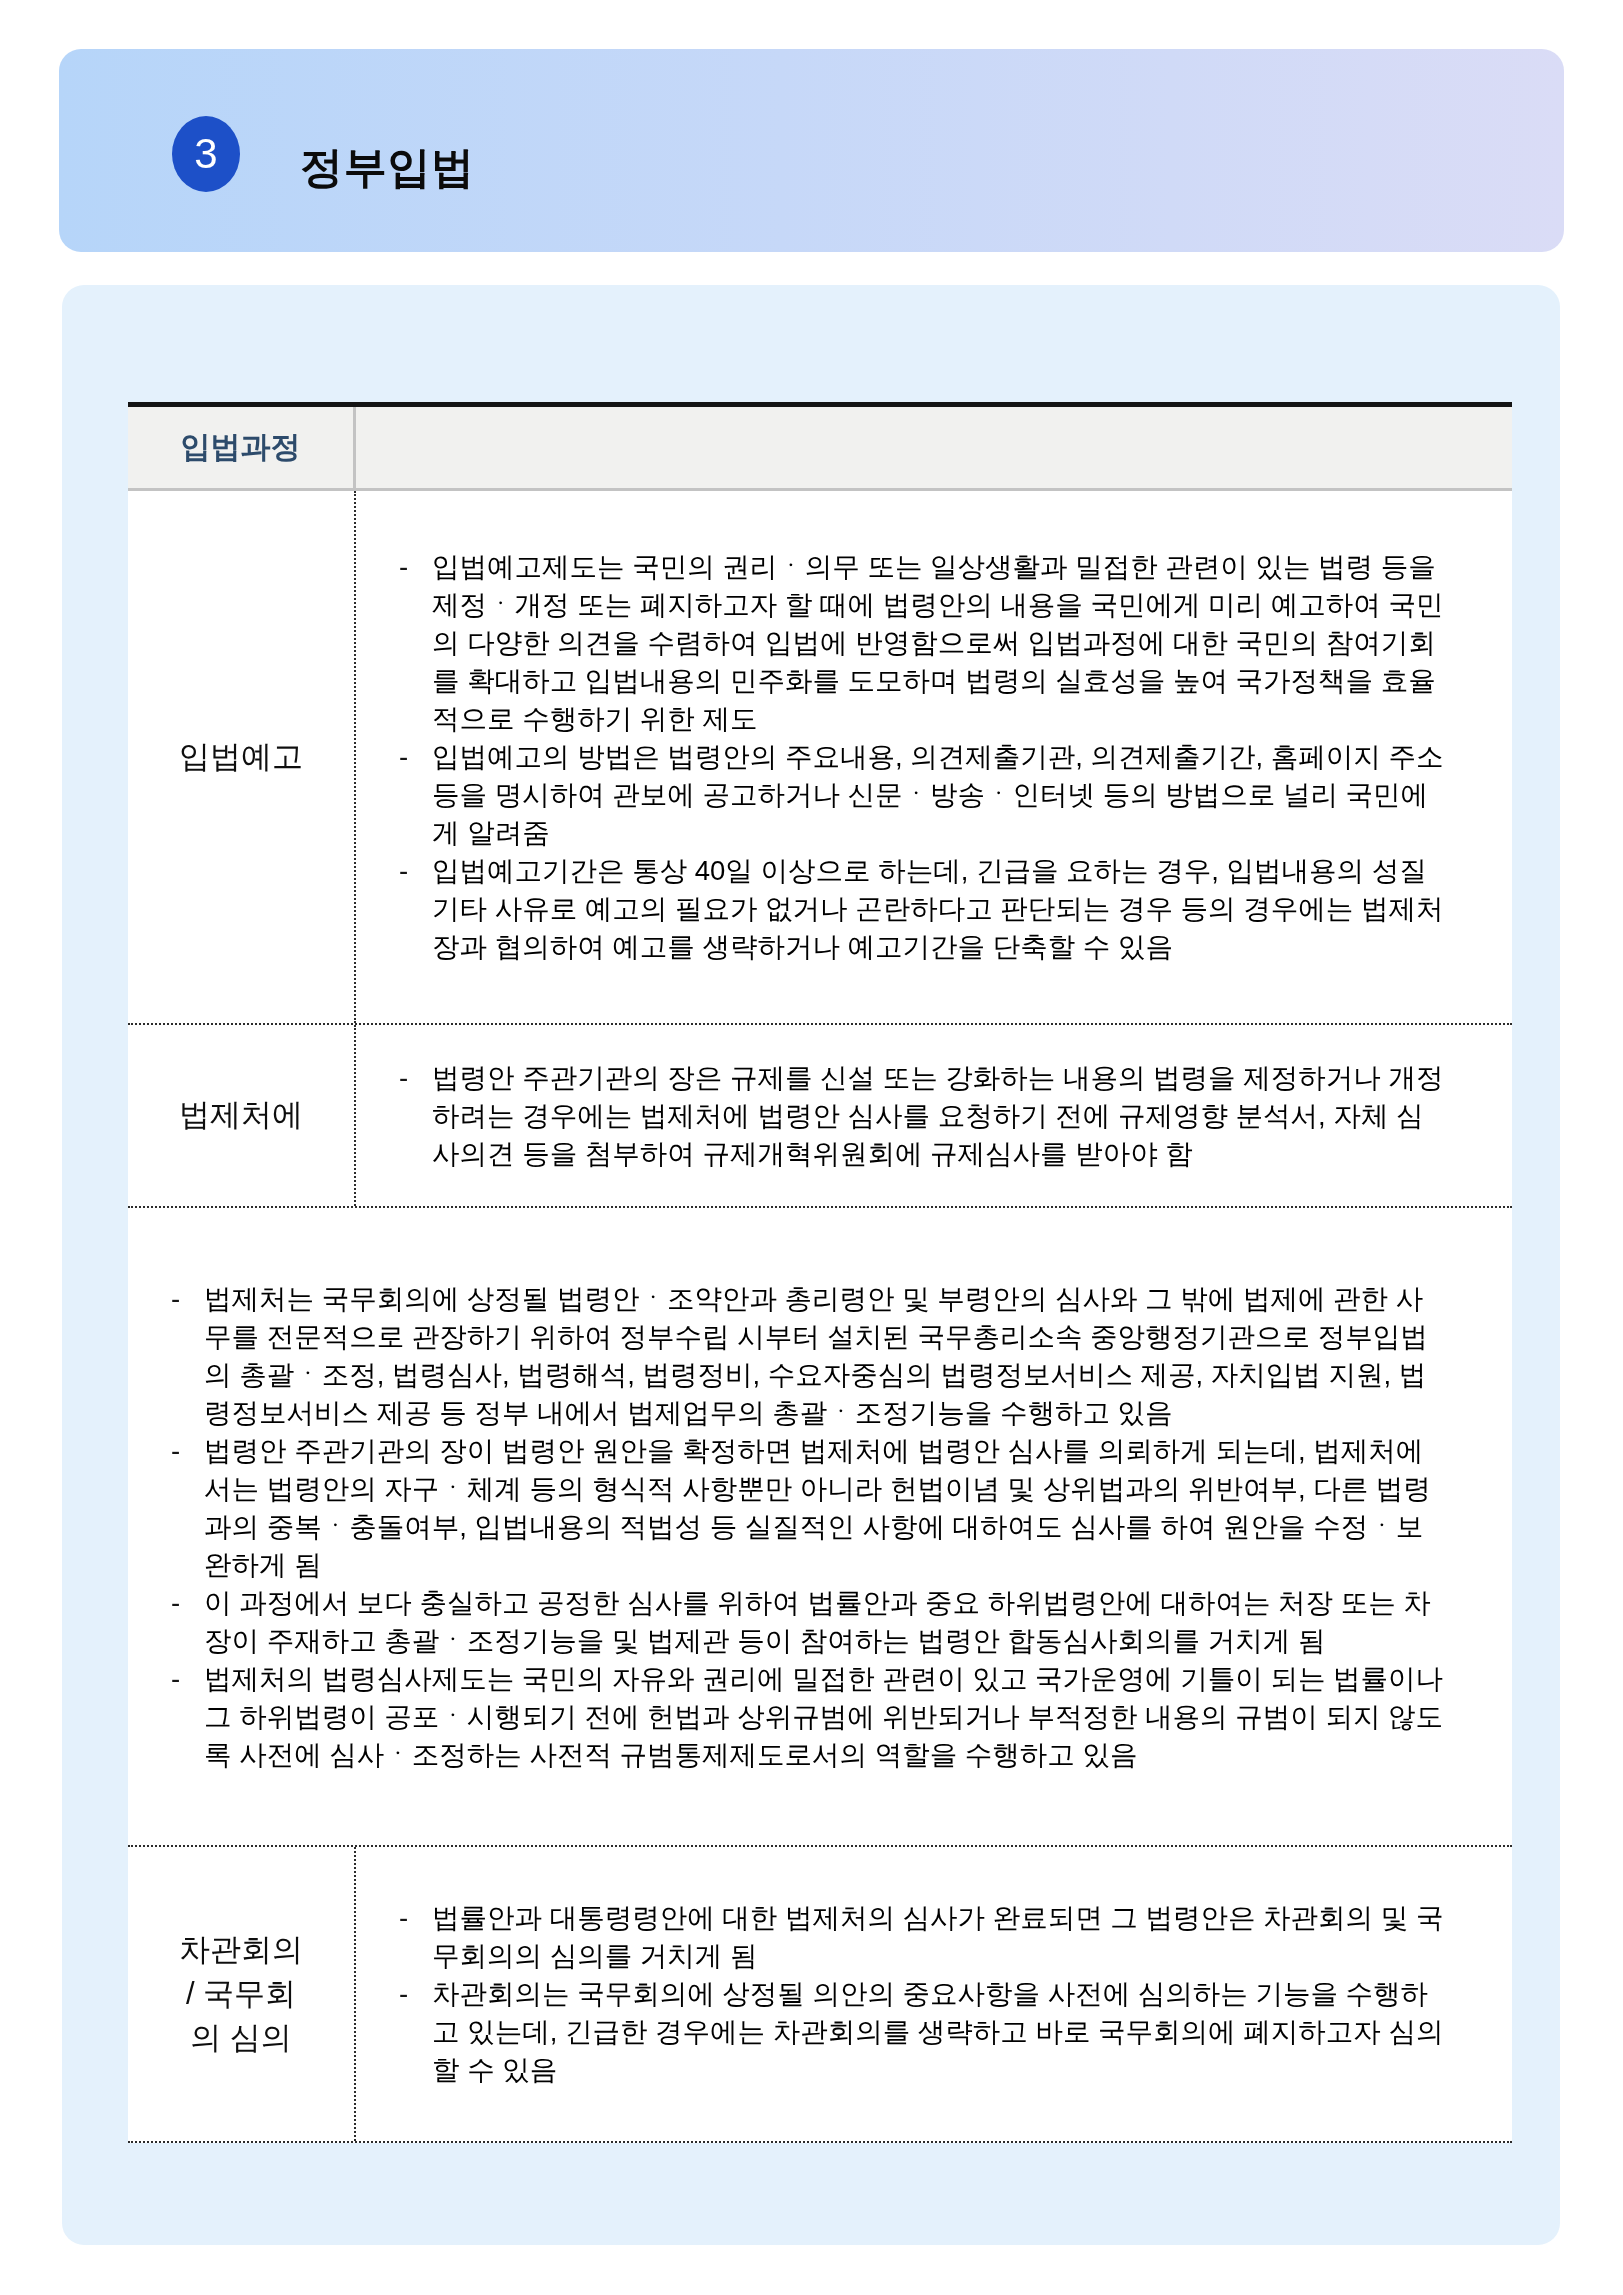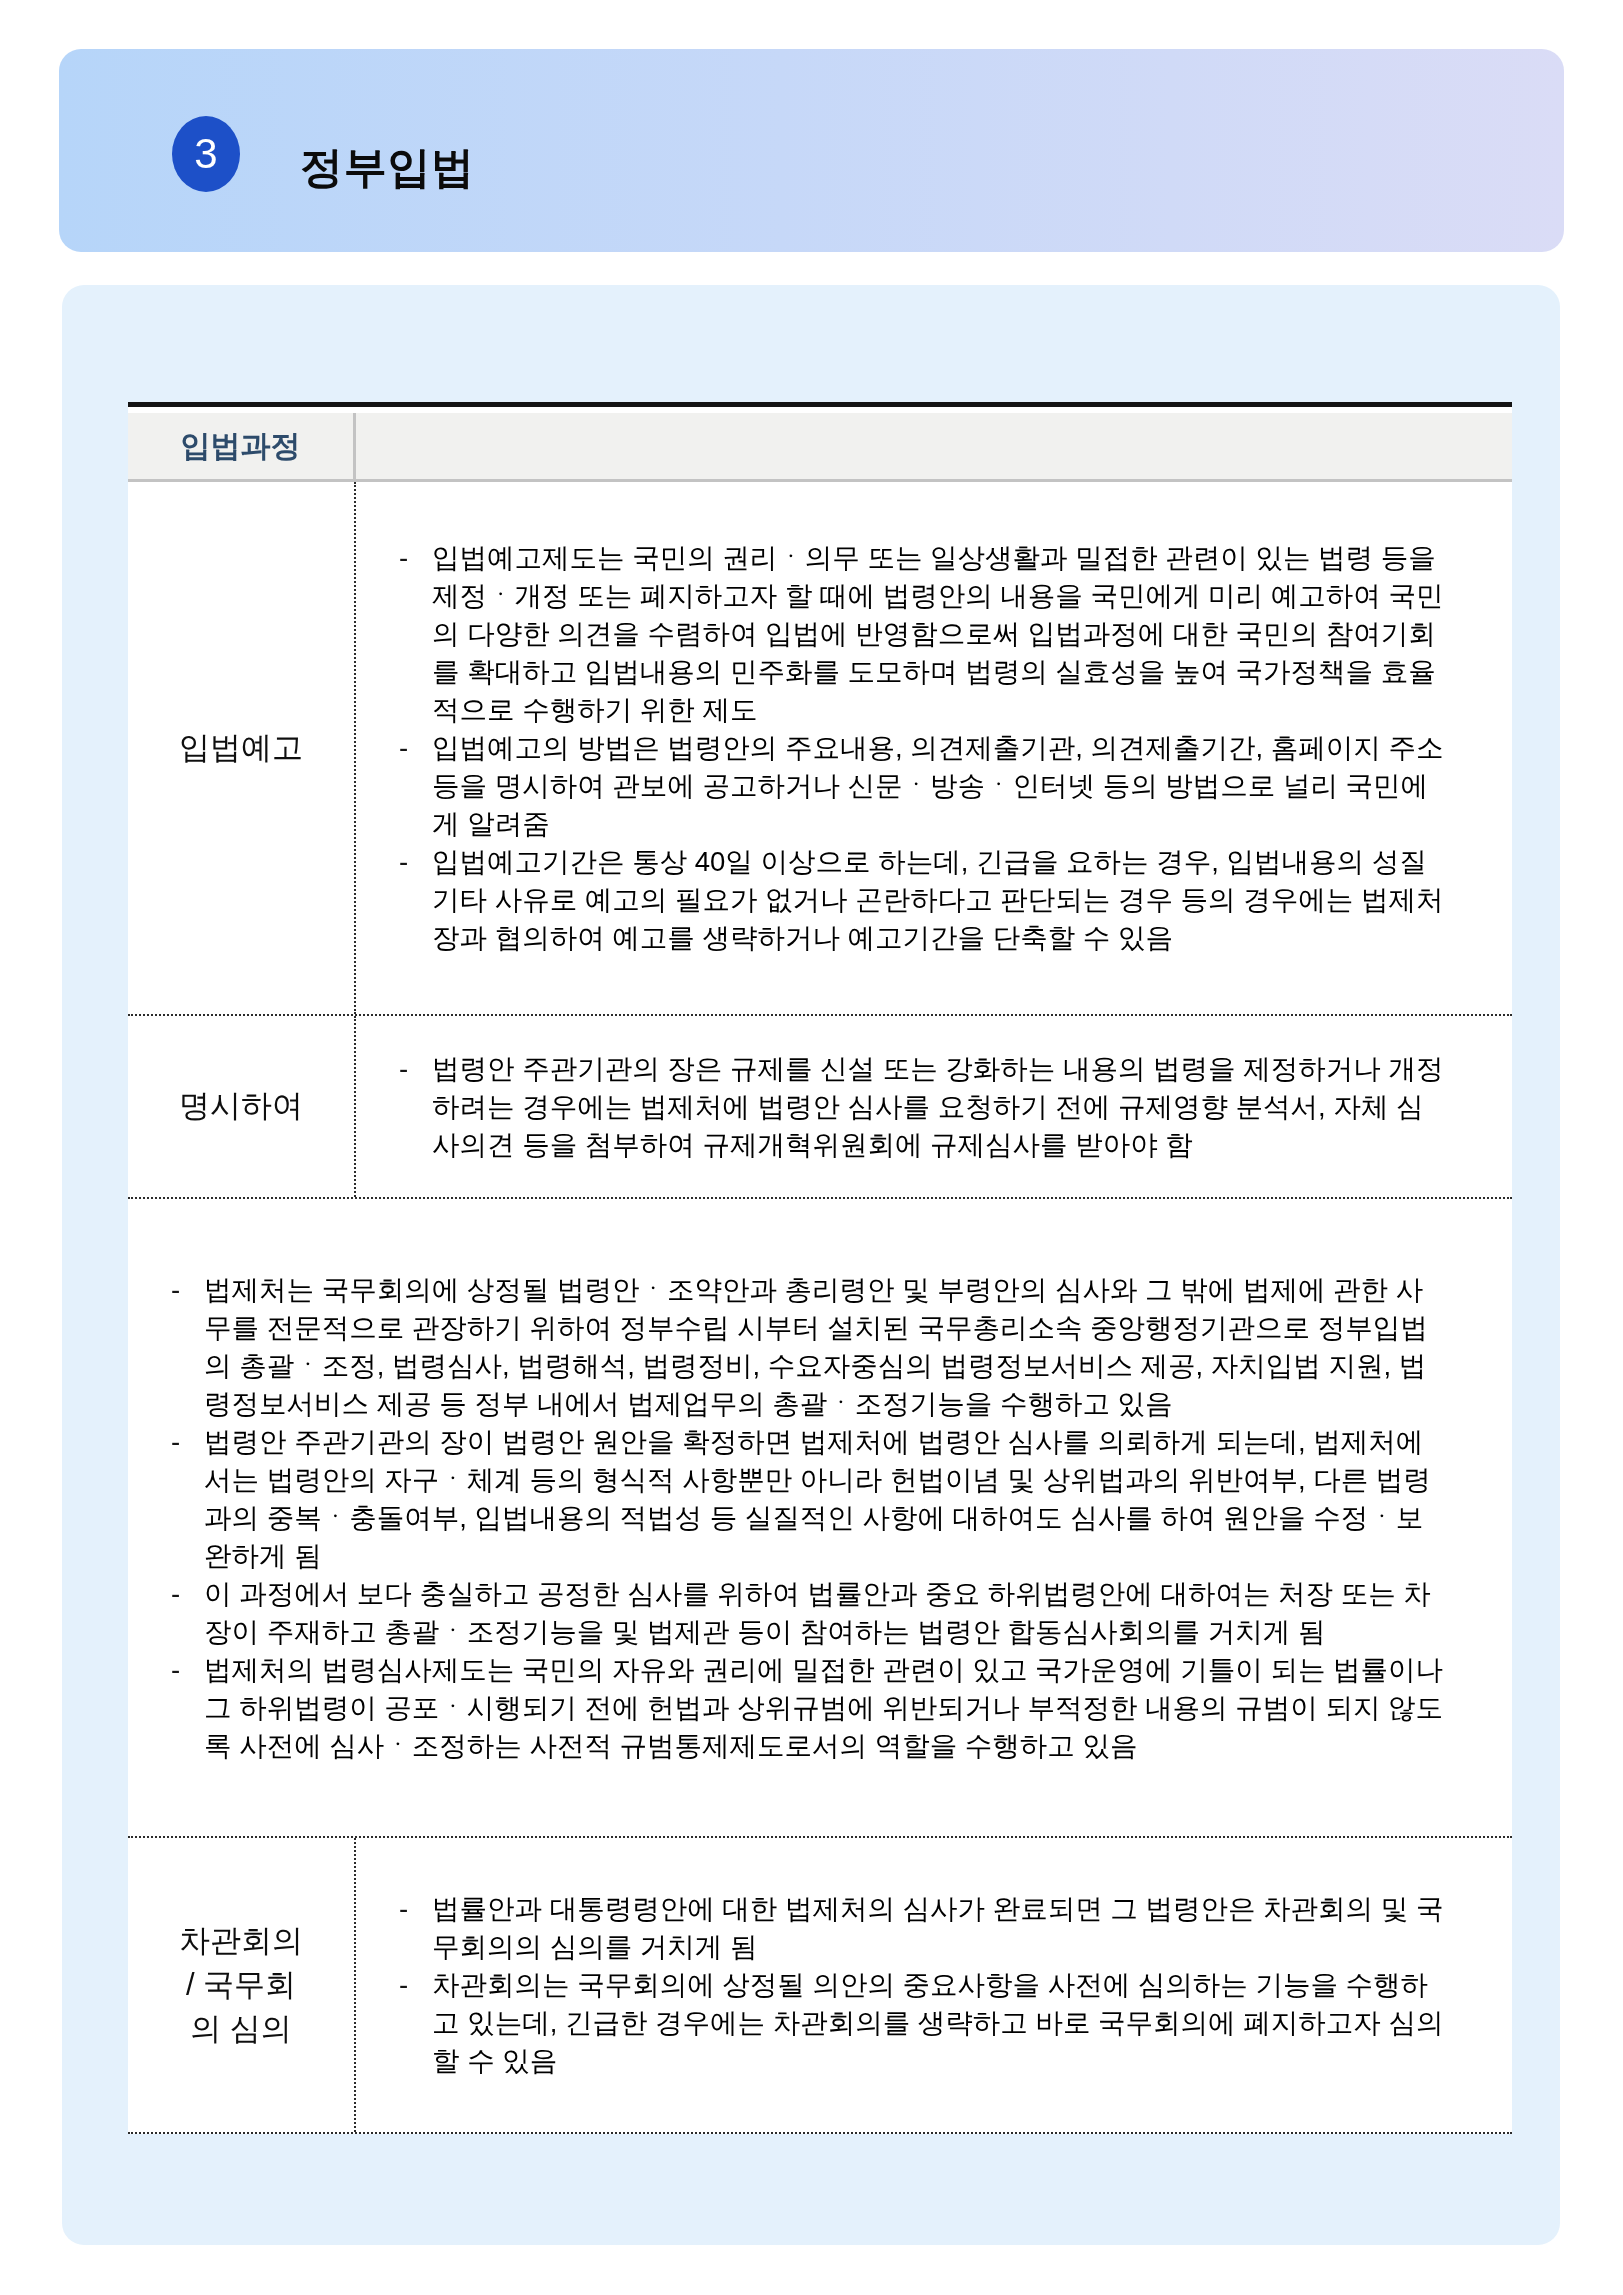--- a/index.html
+++ b/index.html
@@ -31,23 +31,22 @@
     position:absolute; left:62px; top:285px; width:1498px; height:1960px;
     border-radius:22px; background:#e4f1fc;
   }
 
   
   .legis-table {
     position:absolute; left:128px; top:402px; width:1384px;
     border-top:5.2px solid #141414; background:#ffffff;
   }
   .thead {
-    display:flex; height:69px; background:#f1f1ef;
+    display:flex; height:84px; background:#f1f1ef;
     border-bottom:3.3px solid #c3c3c3;
-    margin-top:6px;
   }
   .th-label {
     width:228px; flex:none; border-right:3.3px solid #c3c3c3;
     display:flex; align-items:center; justify-content:center;
     font-size:30px; font-weight:600; color:#2d4b6b;
   }
   .th-content {
     flex:1; display:flex; align-items:center; justify-content:center;
     font-size:30px; font-weight:600; color:#2d4b6b;
   }
@@ -107,21 +106,21 @@
           <span class="btext">입법예고의 방법은 법령안의 주요내용, 의견제출기관, 의견제출기간, 홈페이지 주소 등을 명시하여 관보에 공고하거나 신문ㆍ방송ㆍ인터넷 등의 방법으로 널리 국민에게 알려줌</span>
         </div>
         <div class="bullet">
           <span class="marker">-</span>
           <span class="btext">입법예고기간은 통상 40일 이상으로 하는데, 긴급을 요하는 경우, 입법내용의 성질 기타 사유로 예고의 필요가 없거나 곤란하다고 판단되는 경우 등의 경우에는 법제처장과 협의하여 예고를 생략하거나 예고기간을 단축할 수 있음</span>
         </div>
       </div>
     </div>
 
     <div class="trow r2">
-      <div class="td-label">명시하여</div>
+      <div class="td-label">법제처에</div>
       <div class="td-content">
         <div class="bullet">
           <span class="marker">-</span>
           <span class="btext">법령안 주관기관의 장은 규제를 신설 또는 강화하는 내용의 법령을 제정하거나 개정하려는 경우에는 법제처에 법령안 심사를 요청하기 전에 규제영향 분석서, 자체 심사의견 등을 첨부하여 규제개혁위원회에 규제심사를 받아야 함</span>
         </div>
       </div>
     </div>
 
     <div class="trow r3">
       <div class="td-content">

